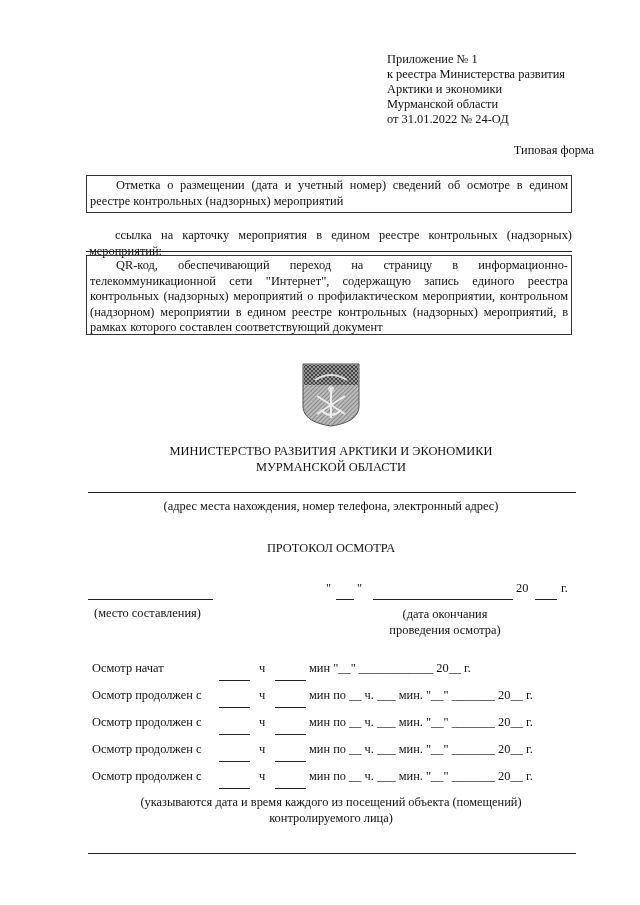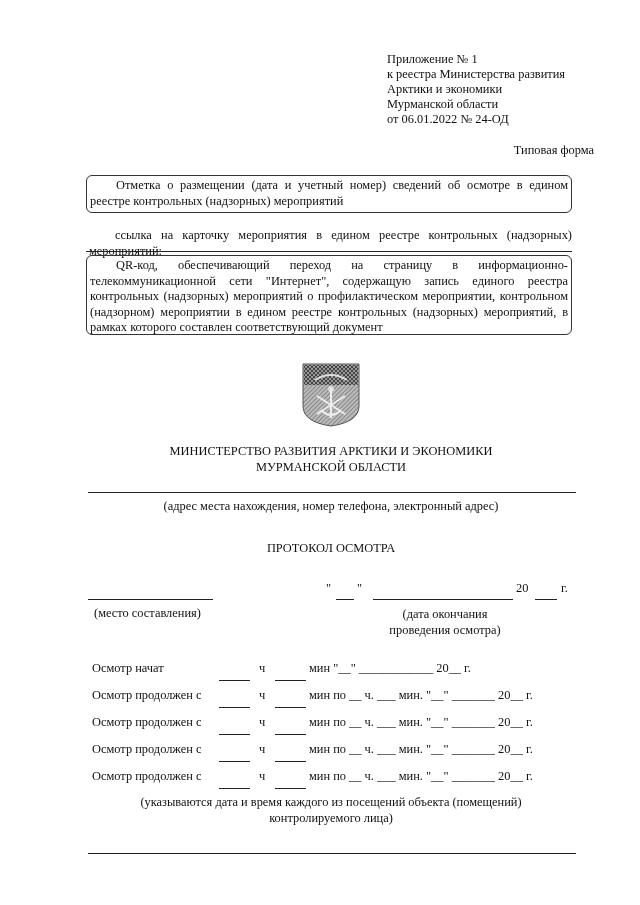--- a/index.html
+++ b/index.html
@@ -7,39 +7,39 @@
          font-family:"Liberation Serif", "DejaVu Serif", serif; color:#111; font-size:12.4px; }
   .abs { position:absolute; }
   .line { position:absolute; height:1px; background:#222; }
   .appendix { left:387px; top:52px; line-height:15px; }
   .appendix div { white-space:nowrap; }
   .form-type { right:46px; top:143px; }
   .box { position:absolute; left:86px; width:486px; border:1px solid #333; box-sizing:border-box;
          padding:2px 3px 2px 3px; line-height:15.5px; text-align:justify; }
   .box1 { top:175px; height:38px; }
   .box2 { top:255px; height:80px; }
-  .indent { text-indent:26px;border-radius:6px; }
+  .indent { text-indent:26px; }
   .link-text { left:89px; top:228px; width:483px; line-height:15.5px; text-align:justify; text-indent:26px; }
   .emblem { left:301px; top:362px; width:60px; height:66px; }
   .center { text-align:center; }
   .ministry { left:86px; width:490px; top:444px; line-height:15.5px; }
   .addr-caption { left:86px; width:490px; top:499px; }
   .title { left:86px; width:490px; top:541px; }
   .row-label { left:92px; }
   .small-line { position:absolute; height:1px; background:#222; }
 </style>
 </head>
 <body>
 
 <div class="abs appendix">
   <div>Приложение № 1</div>
   <div>к реестра Министерства развития</div>
   <div>Арктики и экономики</div>
   <div>Мурманской области</div>
-  <div>от 06.01.2022 № 24-ОД</div>
+  <div>от 31.01.2022 № 24-ОД</div>
 </div>
 <div class="abs form-type">Типовая форма</div>
 
 <div class="box box1 indent">Отметка о размещении (дата и учетный номер) сведений об осмотре в едином реестре контрольных (надзорных) мероприятий</div>
 
 <div class="abs link-text">ссылка на карточку мероприятия в едином реестре контрольных (надзорных) мероприятий:</div>
 <div class="line" style="left:86px; top:251px; width:486px;"></div>
 
 <div class="box box2 indent">QR-код, обеспечивающий переход на страницу в информационно-телекоммуникационной сети "Интернет", содержащую запись единого реестра контрольных (надзорных) мероприятий о профилактическом мероприятии, контрольном (надзорном) мероприятии в едином реестре контрольных (надзорных) мероприятий, в рамках которого составлен соответствующий документ</div>
 

